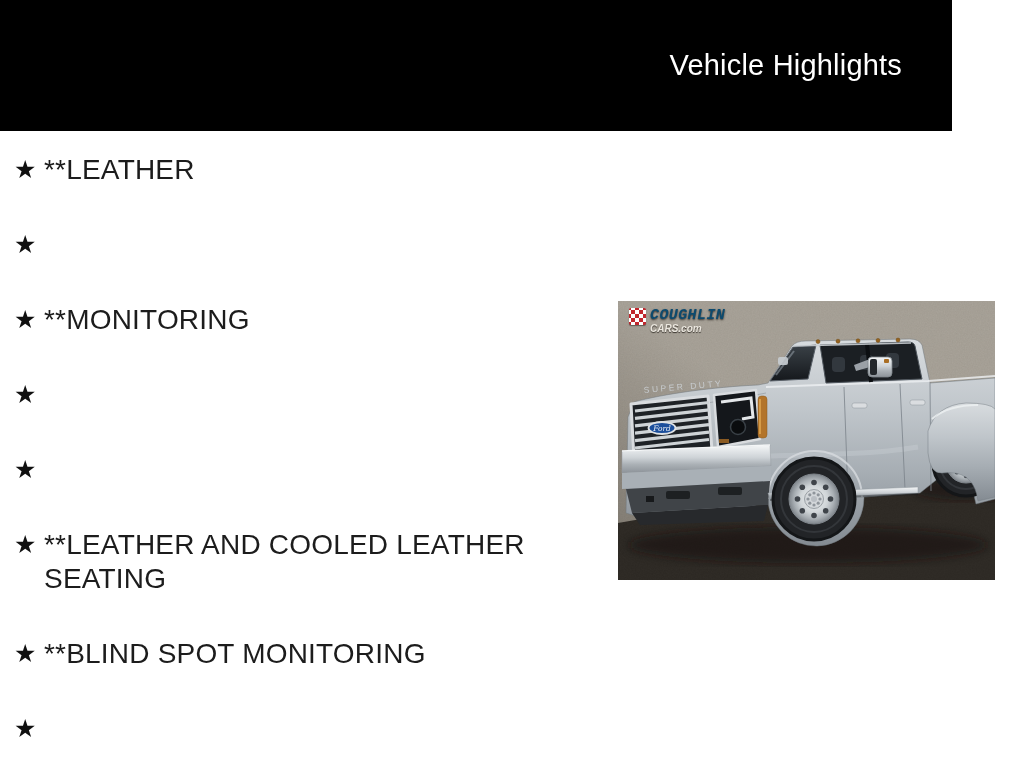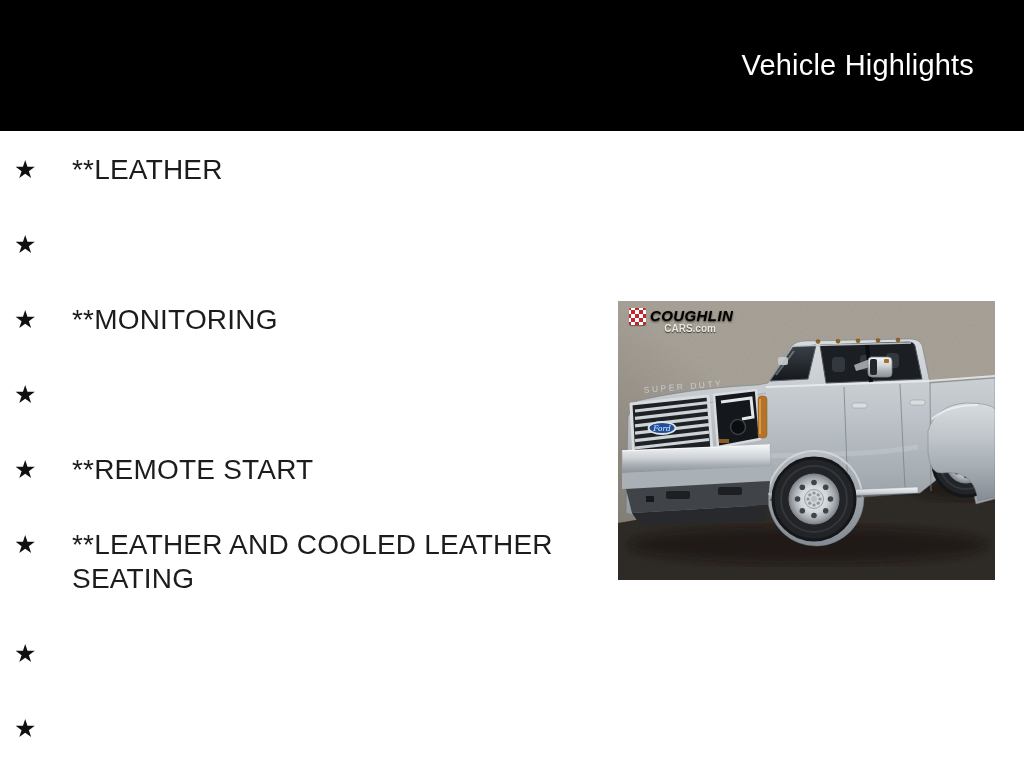--- a/index.html
+++ b/index.html
@@ -2,62 +2,62 @@
 <html><head>
 <meta charset="utf-8">
 <style>
   html,body{margin:0;padding:0;background:#ffffff;}
   .page{
     position:relative;width:1024px;height:768px;background:#ffffff;
     font-family:"Liberation Sans",sans-serif;overflow:hidden;
   }
   
   .header-bar{
-    position:absolute;top:0;left:0;width:1024px;height:131px;background:#000000;
+    position:absolute;top:0;left:0;width:952px;height:131px;background:#000000;
     display:flex;align-items:center;justify-content:flex-end;
     padding-right:50px;box-sizing:border-box;
   }
   .page-title{
     margin:0;color:#ffffff;font-size:29px;font-weight:400;letter-spacing:.2px;
   }
   
   .feature-list{
     position:absolute;top:153px;left:14px;margin:0;padding:0;list-style:none;width:575px;
   }
   .feature-item{
     display:flex;align-items:flex-start;margin-bottom:41px;
     font-size:28px;line-height:34px;color:#1c1c1c;
   }
   .star-bullet{
     flex:0 0 30px;width:30px;font-size:25px;line-height:34px;color:#101010;
     font-family:"DejaVu Sans","Liberation Sans",sans-serif;
   }
-  .feature-text{white-space:pre-line;letter-spacing:.2px;margin-left:28px;}
+  .feature-text{white-space:pre-line;letter-spacing:.2px;}
   
   .vehicle-photo{
     position:absolute;left:618px;top:301px;width:377px;height:279px;margin:0;
   }
   .vehicle-photo svg{display:block;width:377px;height:279px;}
   .dealer-logo{
     position:absolute;top:7px;left:11px;display:flex;align-items:flex-start;gap:4px;
   }
   .logo-badge{
     width:17px;height:17px;border-radius:2px;background-color:#c1272d;
     background-image:repeating-conic-gradient(from 0deg,#ffffff 0deg 90deg,rgba(255,255,255,0) 90deg 180deg);
     background-size:8px 8px;background-position:2px 2px;
     box-shadow:0 1px 1px rgba(30,25,20,.5);
   }
   .logo-text{display:flex;flex-direction:column;}
   .logo-name{
-    font-size:15px;font-weight:bold;font-style:italic;color:#000000;line-height:15px;
-    letter-spacing:.4px;text-shadow:0 1px 2px rgba(35,30,25,.85);
+    font-size:15px;font-weight:bold;font-style:italic;color:#0c4a6e;line-height:15px;
+    letter-spacing:.4px;text-shadow:0 1px 2px rgba(35,30,25,.85);font-family:Liberation Mono, monospace;
   }
   .logo-sub{
-    font-size:10px;font-weight:bold;color:#ebe7df;line-height:12px;
-    text-align:center;padding-right:3px;text-shadow:0 1px 1px rgba(35,30,25,.85);
+    font-size:10px;font-weight:bold;font-style:italic;color:#ebe7df;line-height:12px;
+    text-align:left;padding-right:3px;text-shadow:0 1px 1px rgba(35,30,25,.85);
   }
 </style>
 </head>
 <body>
 
 <div class="page">
 
   <header class="header-bar">
     <h1 class="page-title">Vehicle Highlights</h1>
   </header>
@@ -72,29 +72,29 @@
     </li>
     <li class="feature-item">
       <span class="star-bullet">★</span>
       <span class="feature-text">**MONITORING</span>
     </li>
     <li class="feature-item">
       <span class="star-bullet">★</span>
     </li>
     <li class="feature-item">
       <span class="star-bullet">★</span>
-      <span class="feature-text">**REMOTE START</span>
     </li>
     <li class="feature-item">
       <span class="star-bullet">★</span>
       <span class="feature-text">**LEATHER AND COOLED LEATHER
 SEATING</span>
     </li>
     <li class="feature-item">
       <span class="star-bullet">★</span>
+      <span class="feature-text">**BLIND SPOT MONITORING</span>
     </li>
     <li class="feature-item">
       <span class="star-bullet">★</span>
     </li>
   </ul>
 
   <figure class="vehicle-photo">
     <svg viewBox="0 0 377 279">
       <defs>
         <linearGradient id="bodyGrad" x1="0" y1="0" x2="0" y2="1">

